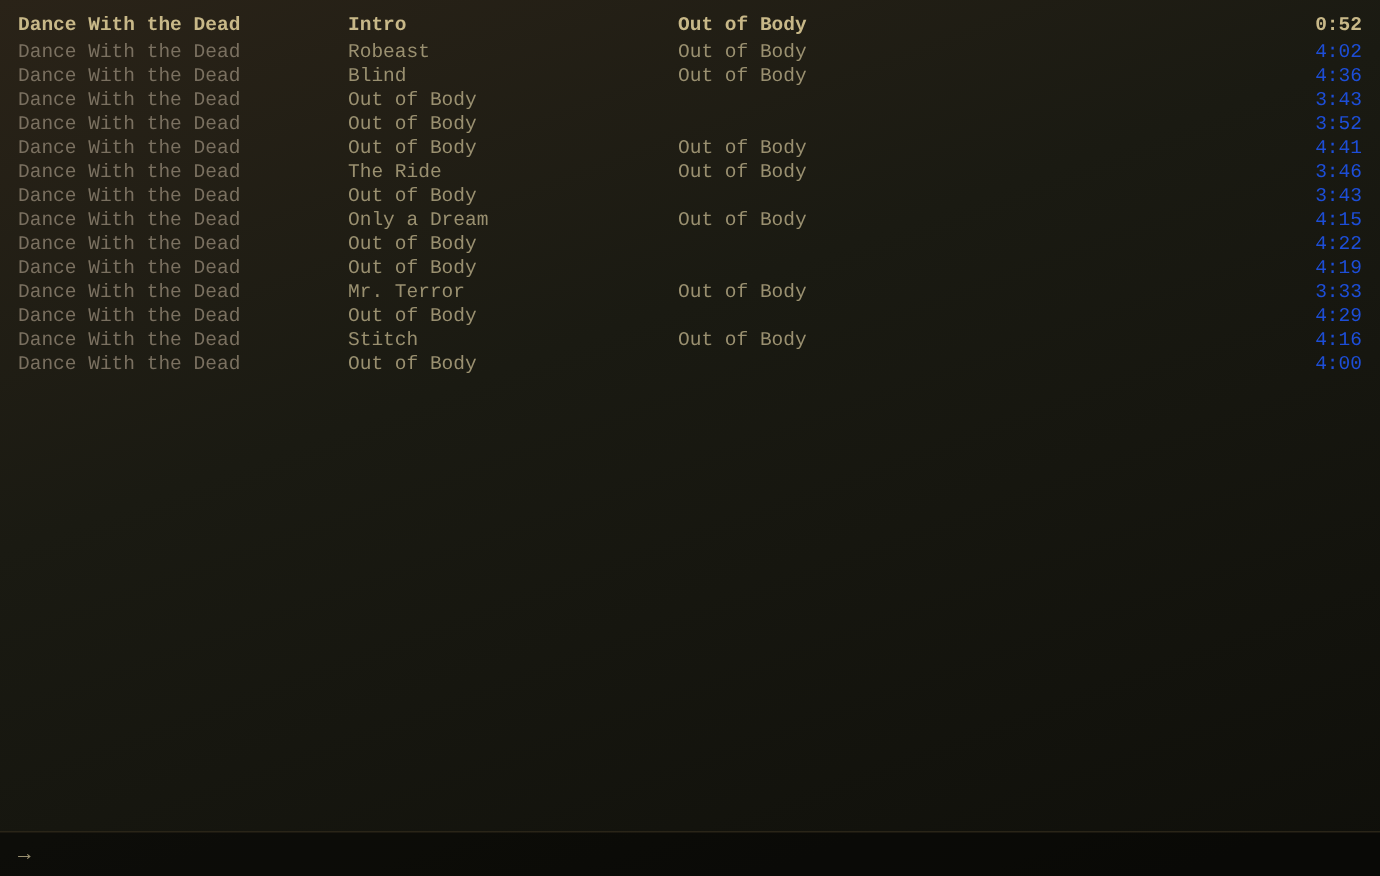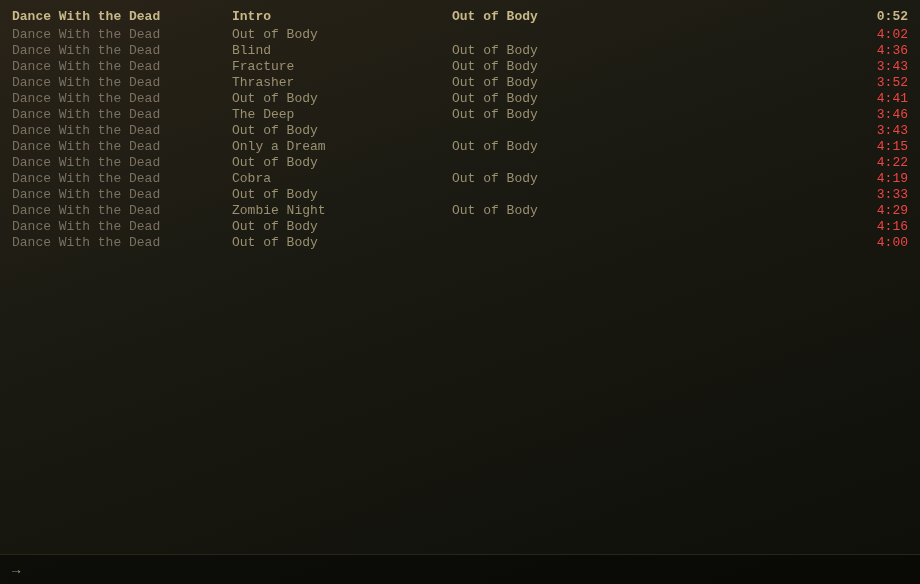--- a/index.html
+++ b/index.html
@@ -60,21 +60,21 @@
     .col-album {
       flex: 1;
       white-space: nowrap;
       overflow: hidden;
     }
 
     .col-duration {
       width: 60px;
       flex-shrink: 0;
       text-align: right;
-      color: #ef4444;
+      color: #1d4ed8;
     }
 
     .track-row.header .col-duration {
       color: #c8b888;
     }
 
     .bottom-bar {
       position: absolute;
       bottom: 0;
       left: 0;
@@ -98,50 +98,49 @@
 <div class="track-list">
 
   <div class="track-row header">
     <div class="col-artist">Dance With the Dead</div>
     <div class="col-title">Intro</div>
     <div class="col-album">Out of Body</div>
     <div class="col-duration">0:52</div>
   </div>
 <div class="track-row">
       <div class="col-artist">Dance With the Dead</div>
+      <div class="col-title">Robeast</div>
       <div class="col-album">Out of Body</div>
       <div class="col-duration">4:02</div>
     </div>
     <div class="track-row">
       <div class="col-artist">Dance With the Dead</div>
       <div class="col-title">Blind</div>
       <div class="col-album">Out of Body</div>
       <div class="col-duration">4:36</div>
     </div>
     <div class="track-row">
       <div class="col-artist">Dance With the Dead</div>
-      <div class="col-title">Fracture</div>
       <div class="col-album">Out of Body</div>
       <div class="col-duration">3:43</div>
     </div>
     <div class="track-row">
       <div class="col-artist">Dance With the Dead</div>
-      <div class="col-title">Thrasher</div>
       <div class="col-album">Out of Body</div>
       <div class="col-duration">3:52</div>
     </div>
     <div class="track-row">
       <div class="col-artist">Dance With the Dead</div>
       <div class="col-title">Out of Body</div>
       <div class="col-album">Out of Body</div>
       <div class="col-duration">4:41</div>
     </div>
     <div class="track-row">
       <div class="col-artist">Dance With the Dead</div>
-      <div class="col-title">The Deep</div>
+      <div class="col-title">The Ride</div>
       <div class="col-album">Out of Body</div>
       <div class="col-duration">3:46</div>
     </div>
     <div class="track-row">
       <div class="col-artist">Dance With the Dead</div>
       <div class="col-album">Out of Body</div>
       <div class="col-duration">3:43</div>
     </div>
     <div class="track-row">
       <div class="col-artist">Dance With the Dead</div>
@@ -149,37 +148,37 @@
       <div class="col-album">Out of Body</div>
       <div class="col-duration">4:15</div>
     </div>
     <div class="track-row">
       <div class="col-artist">Dance With the Dead</div>
       <div class="col-album">Out of Body</div>
       <div class="col-duration">4:22</div>
     </div>
     <div class="track-row">
       <div class="col-artist">Dance With the Dead</div>
-      <div class="col-title">Cobra</div>
       <div class="col-album">Out of Body</div>
       <div class="col-duration">4:19</div>
     </div>
     <div class="track-row">
       <div class="col-artist">Dance With the Dead</div>
+      <div class="col-title">Mr. Terror</div>
       <div class="col-album">Out of Body</div>
       <div class="col-duration">3:33</div>
     </div>
     <div class="track-row">
       <div class="col-artist">Dance With the Dead</div>
-      <div class="col-title">Zombie Night</div>
       <div class="col-album">Out of Body</div>
       <div class="col-duration">4:29</div>
     </div>
     <div class="track-row">
       <div class="col-artist">Dance With the Dead</div>
+      <div class="col-title">Stitch</div>
       <div class="col-album">Out of Body</div>
       <div class="col-duration">4:16</div>
     </div>
     <div class="track-row">
       <div class="col-artist">Dance With the Dead</div>
       <div class="col-album">Out of Body</div>
       <div class="col-duration">4:00</div>
     </div>
   </div>
 

